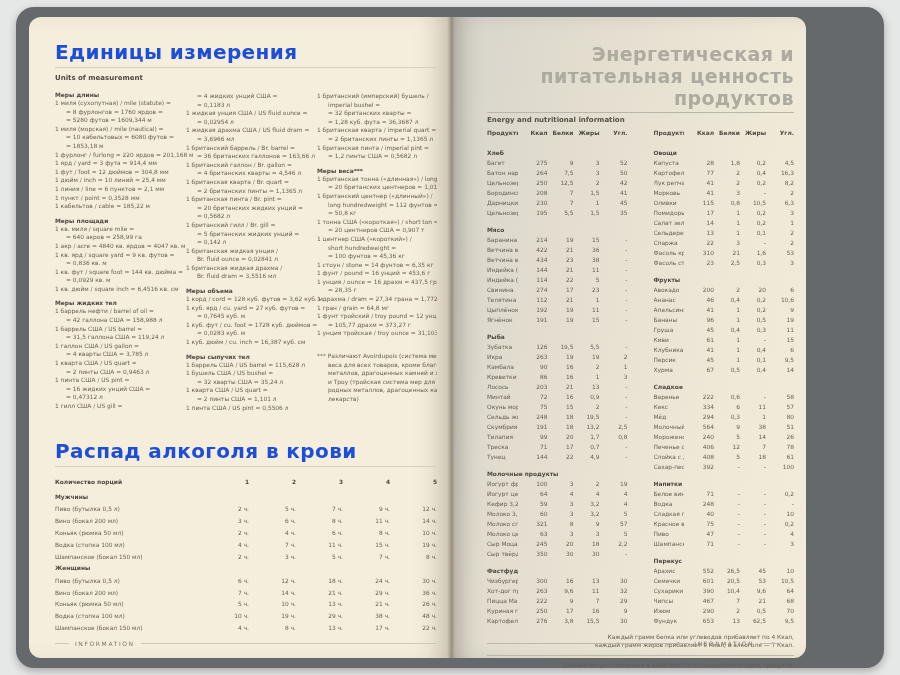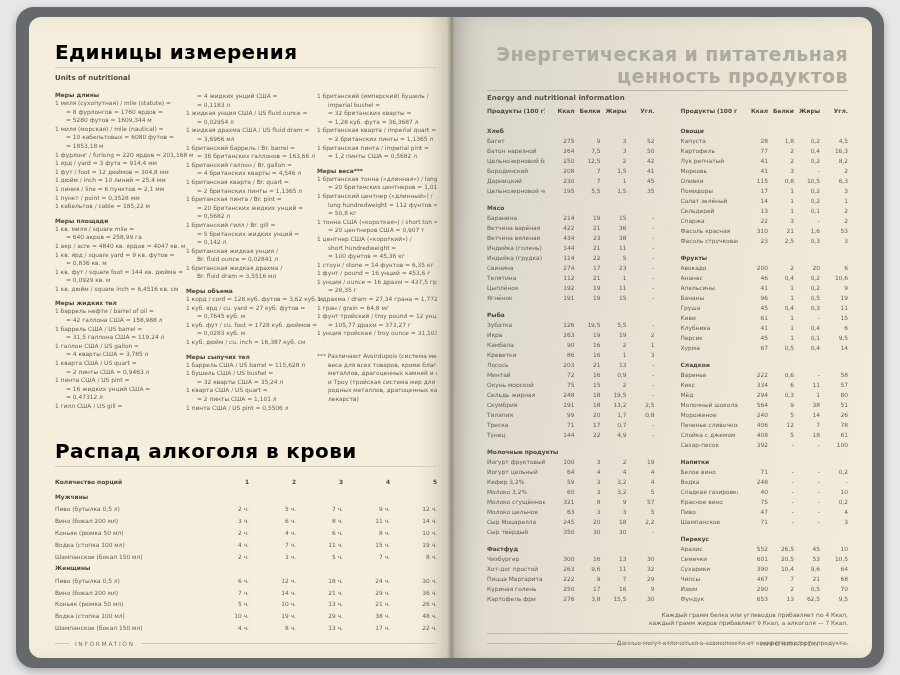--- a/index.html
+++ b/index.html
@@ -4,28 +4,28 @@
 <style>
   html,body{margin:0;padding:0;background:#e4e5e5;}
   .scene{position:relative;width:900px;height:675px;background:#e6e7e7;overflow:hidden;
          font-family:"DejaVu Sans",sans-serif;}
   .cover{position:absolute;left:16px;top:7px;width:868px;height:661px;background:#66696c;
          border-radius:18px;box-shadow:0 3px 8px rgba(0,0,0,.28);}
   .page{position:absolute;top:17px;height:641px;box-sizing:border-box;}
   .page-left{left:29px;width:422px;background:#f5eedc;border-radius:12px 0 0 12px;
          box-shadow:inset -24px 0 28px -16px rgba(95,85,65,.38);
          padding:24px 14px 0 26px;}
-  .page-right{left:451px;width:421px;border-radius:0 12px 12px 0;
+  .page-right{left:451px;width:355px;border-radius:0 12px 12px 0;
          background:linear-gradient(100deg,#d7d4cb,#e2ddcf 30%,#eee8d7 70%,#f3ecda);
          box-shadow:inset 18px 0 24px -12px rgba(75,70,58,.42);
-         padding:26px 24px 0 36px;}
+         padding:26px 12px 0 36px;}
   .spine{position:absolute;left:447px;top:17px;width:8px;height:641px;
          background:linear-gradient(90deg,rgba(60,50,35,0) 0%,rgba(60,50,35,.28) 50%,rgba(60,50,35,0) 100%);}
 
-  .big-title{font-size:20px;line-height:22px;font-weight:700;color:#000000;letter-spacing:.4px;}
+  .big-title{font-size:20px;line-height:22px;font-weight:700;color:#1d4ed8;letter-spacing:.4px;}
   .page-right .big-title{color:#adaa9f;text-align:right;font-size:19px;}
   .rule{height:1px;background:#d6cfbd;margin:4px 0 6px;}
   .page-right .rule{background:#bab5a9;margin:3px 0 3px;}
   .subtitle{font-size:7px;font-weight:700;color:#4e4840;}
   .page-right .subtitle{text-align:left;color:#555047;}
 
   
   .units-columns{display:flex;gap:11px;height:336px;margin-top:10px;overflow:hidden;}
   .ucol{flex:1;min-width:0;}
   .uhead{font-size:5.9px;font-weight:700;color:#4e4840;margin:7px 0 1px;}
@@ -68,21 +68,21 @@
 </style>
 </head>
 <body>
 
 <div class="scene">
   <div class="cover"></div>
 
   <div class="page page-left">
     <div class="big-title">Единицы измерения</div>
     <div class="rule"></div>
-    <div class="subtitle">Units of nutritional</div>
+    <div class="subtitle">Units of measurement</div>
 
     <div class="units-columns">
         <div class="ucol">
           <div class="uhead">Меры длины</div>
           <div class="uitem">
             <div class="ln">1 миля (сухопутная) / mile (statute) =</div>
             <div class="ln cont">= 8 фурлонгов = 1760 ярдов =</div>
             <div class="ln cont">= 5280 футов = 1609,344 м</div>
           </div>
           <div class="uitem">

